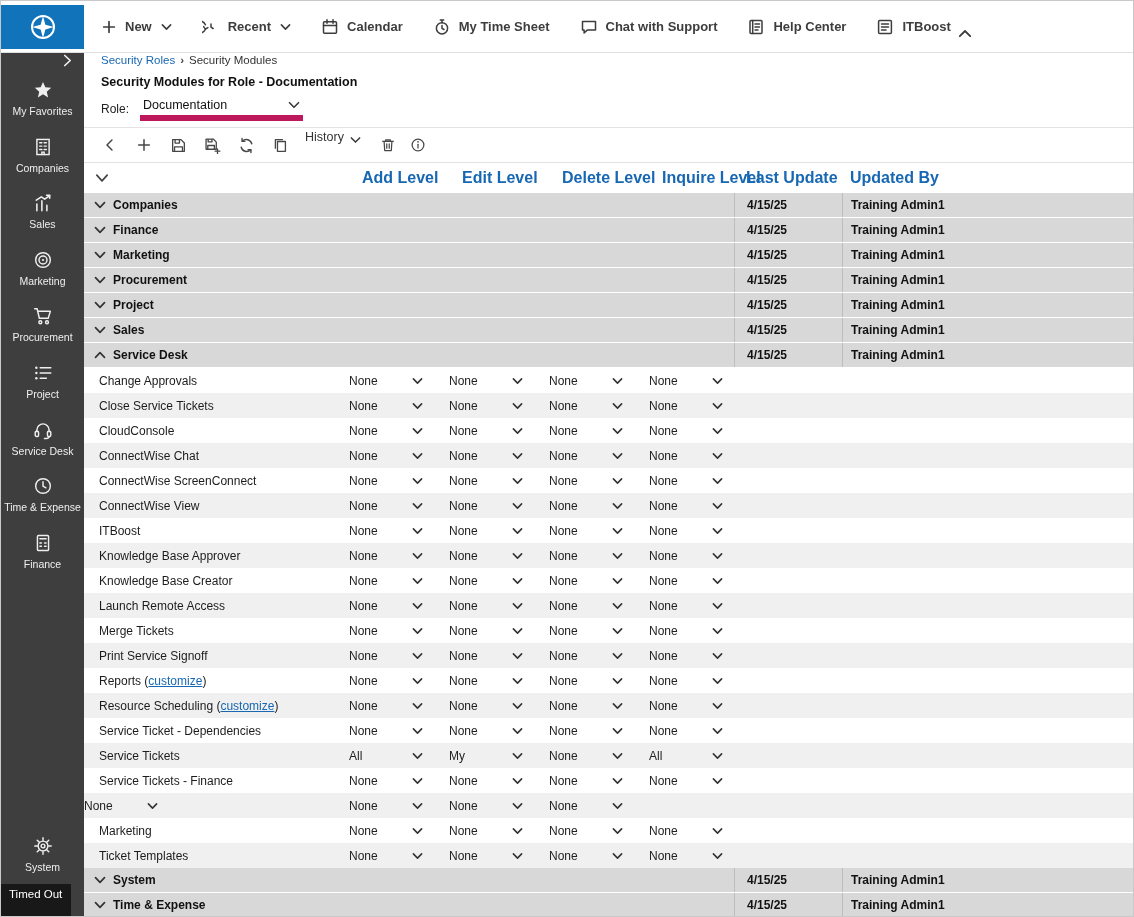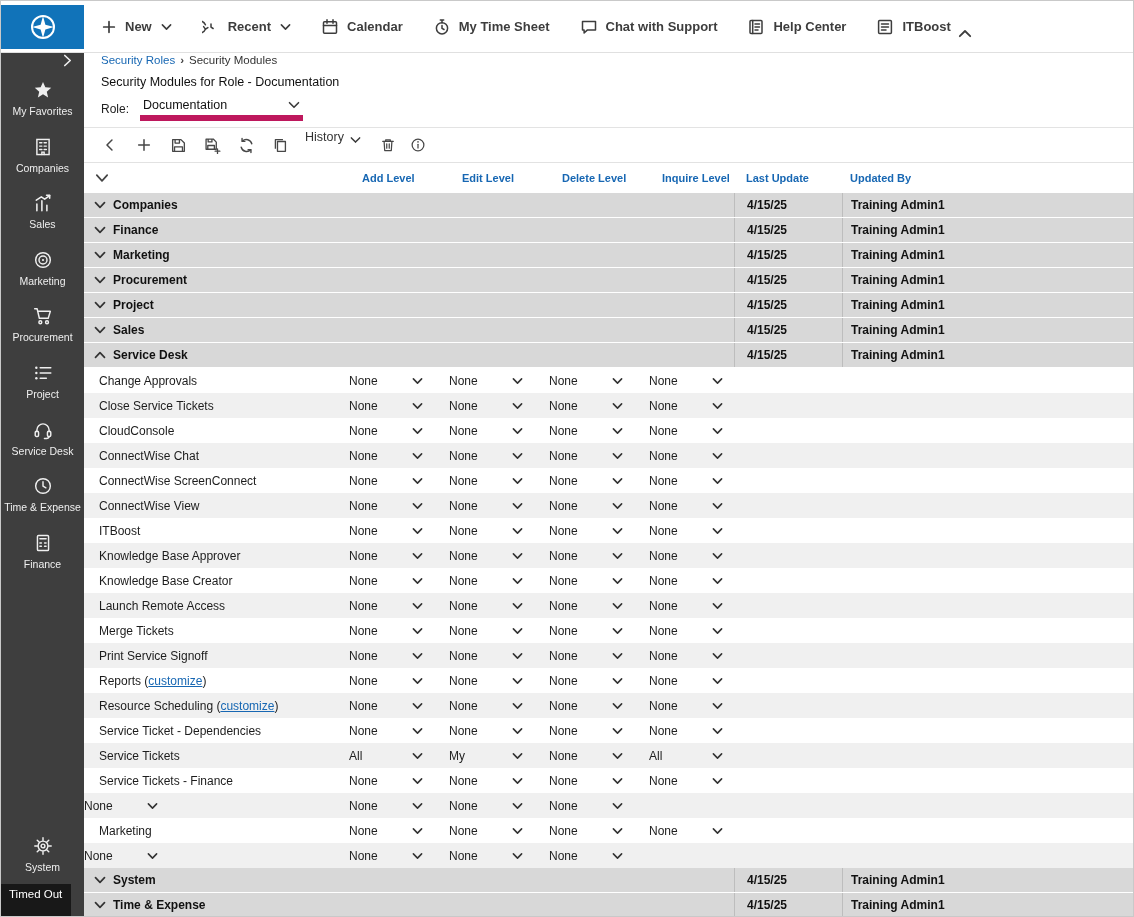--- a/index.html
+++ b/index.html
@@ -30,41 +30,41 @@
   .sb-system { margin-top:auto; }
   .timed-out { align-self:flex-start; background:#181818; color:#fff; font-size:11.5px;
     padding:4px 9px 16px 8px; white-space:nowrap; }
 
   
   .main { position:absolute; top:44px; left:83px; right:0; bottom:0; background:#fff; overflow:hidden; }
   .crumbs { padding:9px 0 0 17px; height:24px; font-size:11.5px; white-space:nowrap; }
   .crumb-link { color:#1767b3; cursor:pointer; }
   .crumb-sep { color:#444; margin:0 5px; font-weight:bold; }
   .crumb-cur { color:#333; }
-  .page-title { padding:6px 0 0 17px; height:21px; font-size:12.5px; font-weight:normal; color:#101010; }
+  .page-title { padding:6px 0 0 17px; height:21px; font-size:12.5px; font-weight:bold; color:#101010; }
   .role-row { height:38px; display:flex; align-items:center; padding-left:17px; border-bottom:1px solid #e3e3e3; }
   .role-label { font-size:12px; color:#222; }
   .role-select { width:163px; margin-left:11px; border-bottom:6px solid #be185d; display:flex;
     align-items:center; justify-content:space-between; font-size:12.5px; color:#111;
     padding:1px 3px 3px 3px; cursor:pointer; }
 
   .toolbar { height:35px; display:flex; align-items:center; padding-left:9px;
     border-bottom:1px solid #e2e2e2; color:#474747; }
   .tb-btn { width:34px; height:26px; display:flex; align-items:center; justify-content:center; cursor:pointer; }
   .tb-history { display:flex; align-items:flex-end; gap:6px; font-size:12.5px; color:#333; margin:0 4px 16px 8px; cursor:pointer; }
   .tb-btn.narrow { width:30px; }
   .tb-btn.after-gap { margin-left:8px; }
 
   
   .grid-row { display:grid; grid-template-columns:265px 100px 100px 100px 85px 108px 1fr;
     height:25px; align-items:stretch; }
   .cell { display:flex; align-items:center; font-size:12px; color:#1a1a1a; white-space:nowrap; overflow:visible; }
   .header-row { height:30px; background:#fff; }
   .expand-all { padding-left:11px; cursor:pointer; }
-  .hdr { font-weight:bold; color:#1767b3; font-size:11px; }
+  .hdr { font-weight:bold; color:#1767b3; font-size:16px; }
   .hdr.level { padding-left:13px; }
   .hdr.lu { padding-left:12px; }
   .hdr.ub { padding-left:8px; }
 
   .group-row { background:#d8d8d8; border-bottom:1px solid #fff; cursor:pointer; }
   .group-row .gname { grid-column:1 / 6; padding-left:10px; gap:7px; font-weight:bold; color:#111; }
   .group-row .lu, .group-row .ub { border-left:1px solid #bdbdbd; font-weight:bold; color:#111; }
   .lu { padding-left:12px; }
   .ub { padding-left:8px; }
 
@@ -1174,20 +1174,23 @@
             <span>None</span>
             <svg class="chev" width="11" height="8" viewBox="0 0 12 8">
               <path d="M1.5 1.7L6 6.3L10.5 1.7" fill="none" stroke="#333" stroke-width="1.7" stroke-linecap="round" stroke-linejoin="round"></path>
             </svg>
           </div>
         </div>
         <div class="cell lu"></div>
         <div class="cell ub"></div>
       </div>
       <div class="grid-row module-row alt">
+        <div class="cell mname">
+          <span>Ticket Templates</span>
+        </div>
         <div class="cell">
           <div class="select">
             <span>None</span>
             <svg class="chev" width="11" height="8" viewBox="0 0 12 8">
               <path d="M1.5 1.7L6 6.3L10.5 1.7" fill="none" stroke="#333" stroke-width="1.7" stroke-linecap="round" stroke-linejoin="round"></path>
             </svg>
           </div>
         </div>
         <div class="cell">
           <div class="select">

